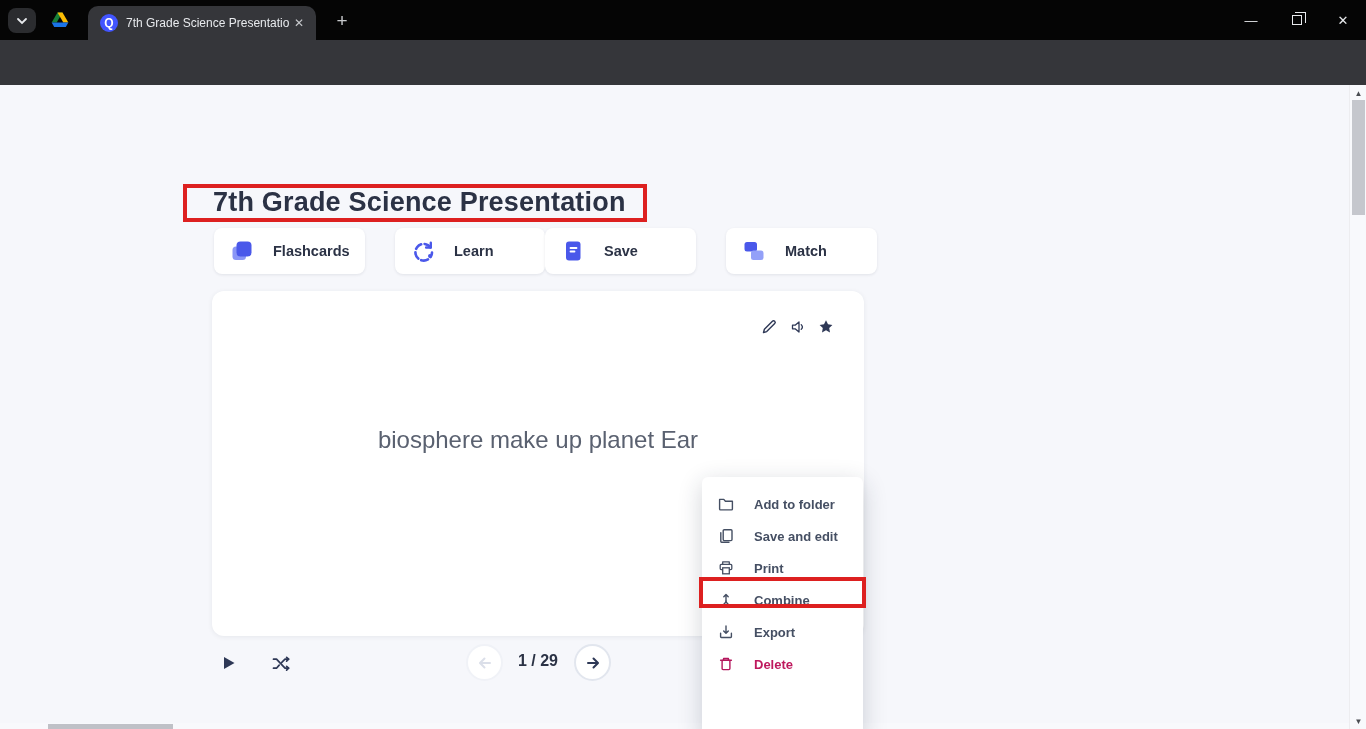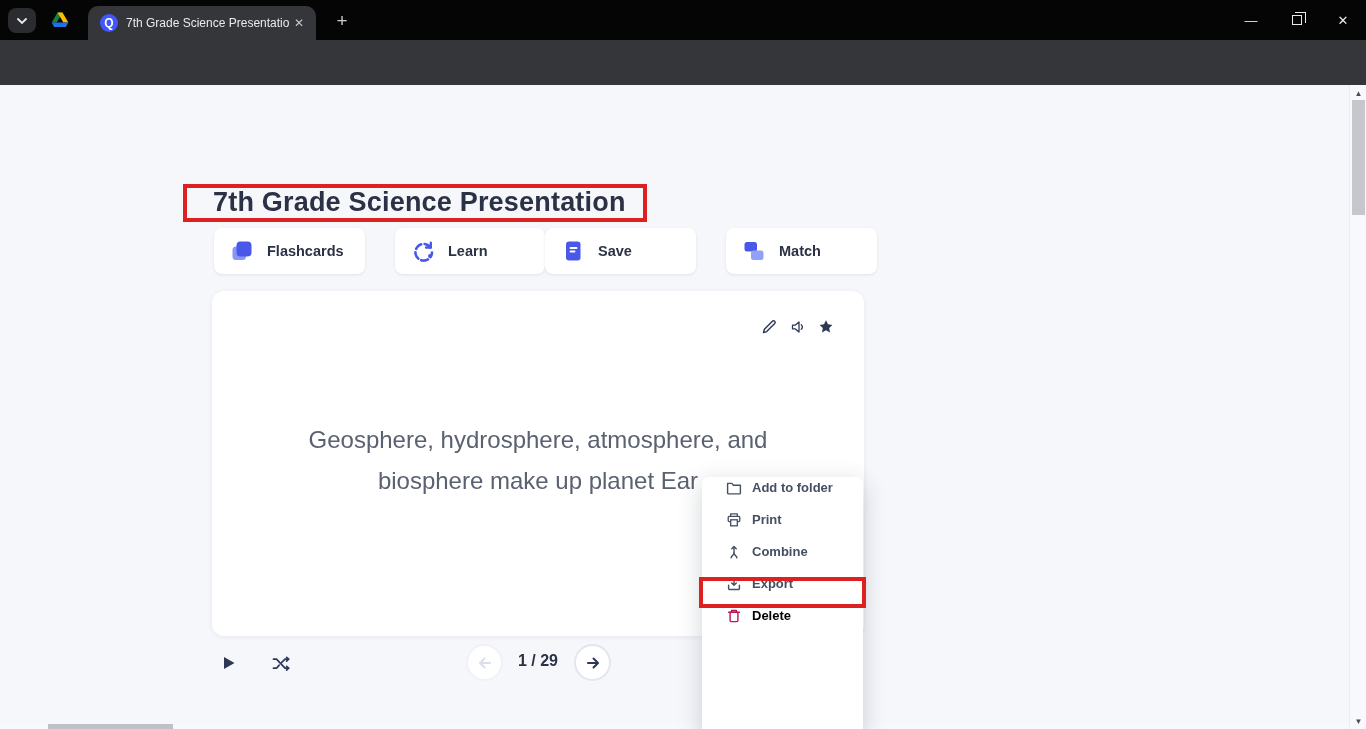--- a/index.html
+++ b/index.html
@@ -30,38 +30,38 @@
   .tool-ico { position:absolute; top:50px; width:26px; height:26px; display:flex; align-items:center; justify-content:center; }
   .chrome-sep { position:absolute; left:1282px; top:52px; width:1px; height:21px; background:#5f6368; }
   .avatar { position:absolute; left:1295px; top:50px; width:26px; height:26px; border-radius:50%; background:#2f9e4f; color:#fff; font-size:12px; font-weight:bold; display:flex; align-items:center; justify-content:center; }
 
   
   .page { position:absolute; left:0; top:85px; width:1349px; height:644px; background:#f6f7fb; }
 
   .title-annotation { position:absolute; left:183px; top:99px; width:464px; height:38px; border:4px solid #dd2020; z-index:40; }
   .page-title { position:absolute; left:213px; top:102px; width:420px; font-size:27px; font-weight:700; color:#2b3245; letter-spacing:.2px; white-space:nowrap; }
 
-  .mode-btn { position:absolute; top:143px; height:46px; background:#fff; border-radius:8px; box-shadow:0 1px 3px rgba(40,50,70,.10); display:flex; align-items:center; padding-left:16px; gap:13px; }
+  .mode-btn { position:absolute; top:143px; height:46px; background:#fff; border-radius:8px; box-shadow:0 1px 3px rgba(40,50,70,.10); display:flex; align-items:center; padding-left:16px; gap:19px; }
   .mode-label { font-size:14.5px; font-weight:600; color:#2b3245; }
 
   .flashcard { position:absolute; left:212px; top:206px; width:652px; height:345px; background:#fff; border-radius:12px; box-shadow:0 1px 5px rgba(40,50,70,.08); }
   .card-ico { position:absolute; top:27px; width:18px; height:18px; display:flex; align-items:center; justify-content:center; }
   .card-text { position:absolute; left:40px; right:40px; top:128px; text-align:center; font-size:24px; line-height:41px; color:#5a6170; }
 
   .ctl { position:absolute; display:flex; align-items:center; justify-content:center; }
   .nav-circle { position:absolute; top:559px; width:37px; height:37px; border-radius:50%; background:#fff; display:flex; align-items:center; justify-content:center; }
   .nav-circle.disabled { border:2px solid #f0f2f7; }
   .nav-circle.enabled { border:2px solid #e2e6ee; }
   .pagination { position:absolute; left:488px; top:567px; width:100px; text-align:center; font-size:16px; font-weight:600; color:#2b3245; }
 
   
   .context-menu { position:absolute; left:702px; top:392px; width:161px; height:263px; background:#fff; border-radius:6px; box-shadow:0 6px 24px rgba(30,40,60,.20); z-index:30; padding-top:3px; }
-  .menu-item { height:32px; display:flex; align-items:flex-start; padding-left:24px; gap:10px; }
+  .menu-item { height:32px; display:flex; align-items:flex-end; padding-left:16px; gap:20px; }
   .menu-item span.lbl { font-size:13px; font-weight:600; color:#454f63; }
-  .menu-item.danger span.lbl { color:#000000; }
+  .menu-item.danger span.lbl { color:#be185d; }
   .print-annotation { position:absolute; left:699px; top:492px; width:167px; height:31px; border:4px solid #dd2020; z-index:45; }
 
   
   .v-scrollbar { position:absolute; right:0; top:85px; width:17px; height:644px; background:#f8f9fc; border-left:1px solid #ededf0; }
   .v-thumb { position:absolute; left:2px; top:15px; width:13px; height:115px; background:#c5c7cd; }
   .scroll-arrow { position:absolute; left:0; width:17px; height:12px; display:flex; align-items:center; justify-content:center; font-size:8px; color:#4a4d52; }
   .h-scrollbar { position:absolute; left:0; bottom:0; width:1349px; height:6px; background:#f8f9fc; }
   .h-thumb { position:absolute; left:48px; top:1px; width:125px; height:5px; background:#bfc1c7; }
 
   svg { display:block; }
@@ -250,21 +250,20 @@
         </span>
       </div>
       <div class="card-ico" style="left:605px;">
         <span>
           <svg width="16" height="16" viewBox="0 0 16 16">
               <path d="M8 1.3 l2 4 4.4.6 -3.2 3.1 .8 4.4 L8 11.3 4 13.4 l.8-4.4 L1.6 5.9 6 5.3z" fill="#2e3856"></path>
             </svg>
         </span>
       </div>
       <div class="card-text">
-        <div>Geosphere, hydrosphere, atmosphere, and</div>
         <div>biosphere make up planet Ear</div>
       </div>
     </div>
 
     <div class="ctl" style="left:218px; top:567px; width:22px; height:22px;">
       <span>
         <svg width="16" height="16" viewBox="0 0 16 16">
             <polygon points="3,2 13.5,8 3,14" fill="#2e3856"></polygon>
           </svg>
       </span>
@@ -295,20 +294,29 @@
     </div>
 
     <div class="context-menu">
       <div class="menu-item">
         <span>
           <svg width="16" height="16" viewBox="0 0 16 16">
               <path d="M1.6 3.4 h4.2 l1.6 1.8 h7 V13 a.9.9 0 0 1-.9.9 H2.5 a.9.9 0 0 1-.9-.9z" stroke="#454f63" stroke-width="1.4" fill="none" stroke-linejoin="round"></path>
             </svg>
         </span>
         <span class="lbl">Add to folder</span>
+      </div>
+      <div class="menu-item">
+        <span>
+          <svg width="16" height="16" viewBox="0 0 16 16">
+              <rect x="5.2" y="1.8" width="8.8" height="10.8" rx="1" stroke="#454f63" stroke-width="1.4" fill="none"></rect>
+              <path d="M2.8 4.6 V13.6 a.7.7 0 0 0 .7.7 H11" stroke="#454f63" stroke-width="1.4" fill="none" stroke-linecap="round"></path>
+            </svg>
+        </span>
+        <span class="lbl">Save and edit</span>
       </div>
       <div class="menu-item">
         <span>
           <svg width="16" height="16" viewBox="0 0 16 16">
               <path d="M4.7 4.4 V1.9 h6.6 v2.5" stroke="#454f63" stroke-width="1.3" fill="none" stroke-linejoin="round"></path>
               <rect x="2.2" y="4.4" width="11.6" height="5.2" rx="1" stroke="#454f63" stroke-width="1.3" fill="none"></rect>
               <rect x="4.7" y="7.8" width="6.6" height="6" stroke="#454f63" stroke-width="1.3" fill="#ffffff"></rect>
             </svg>
         </span>
         <span class="lbl">Print</span>

